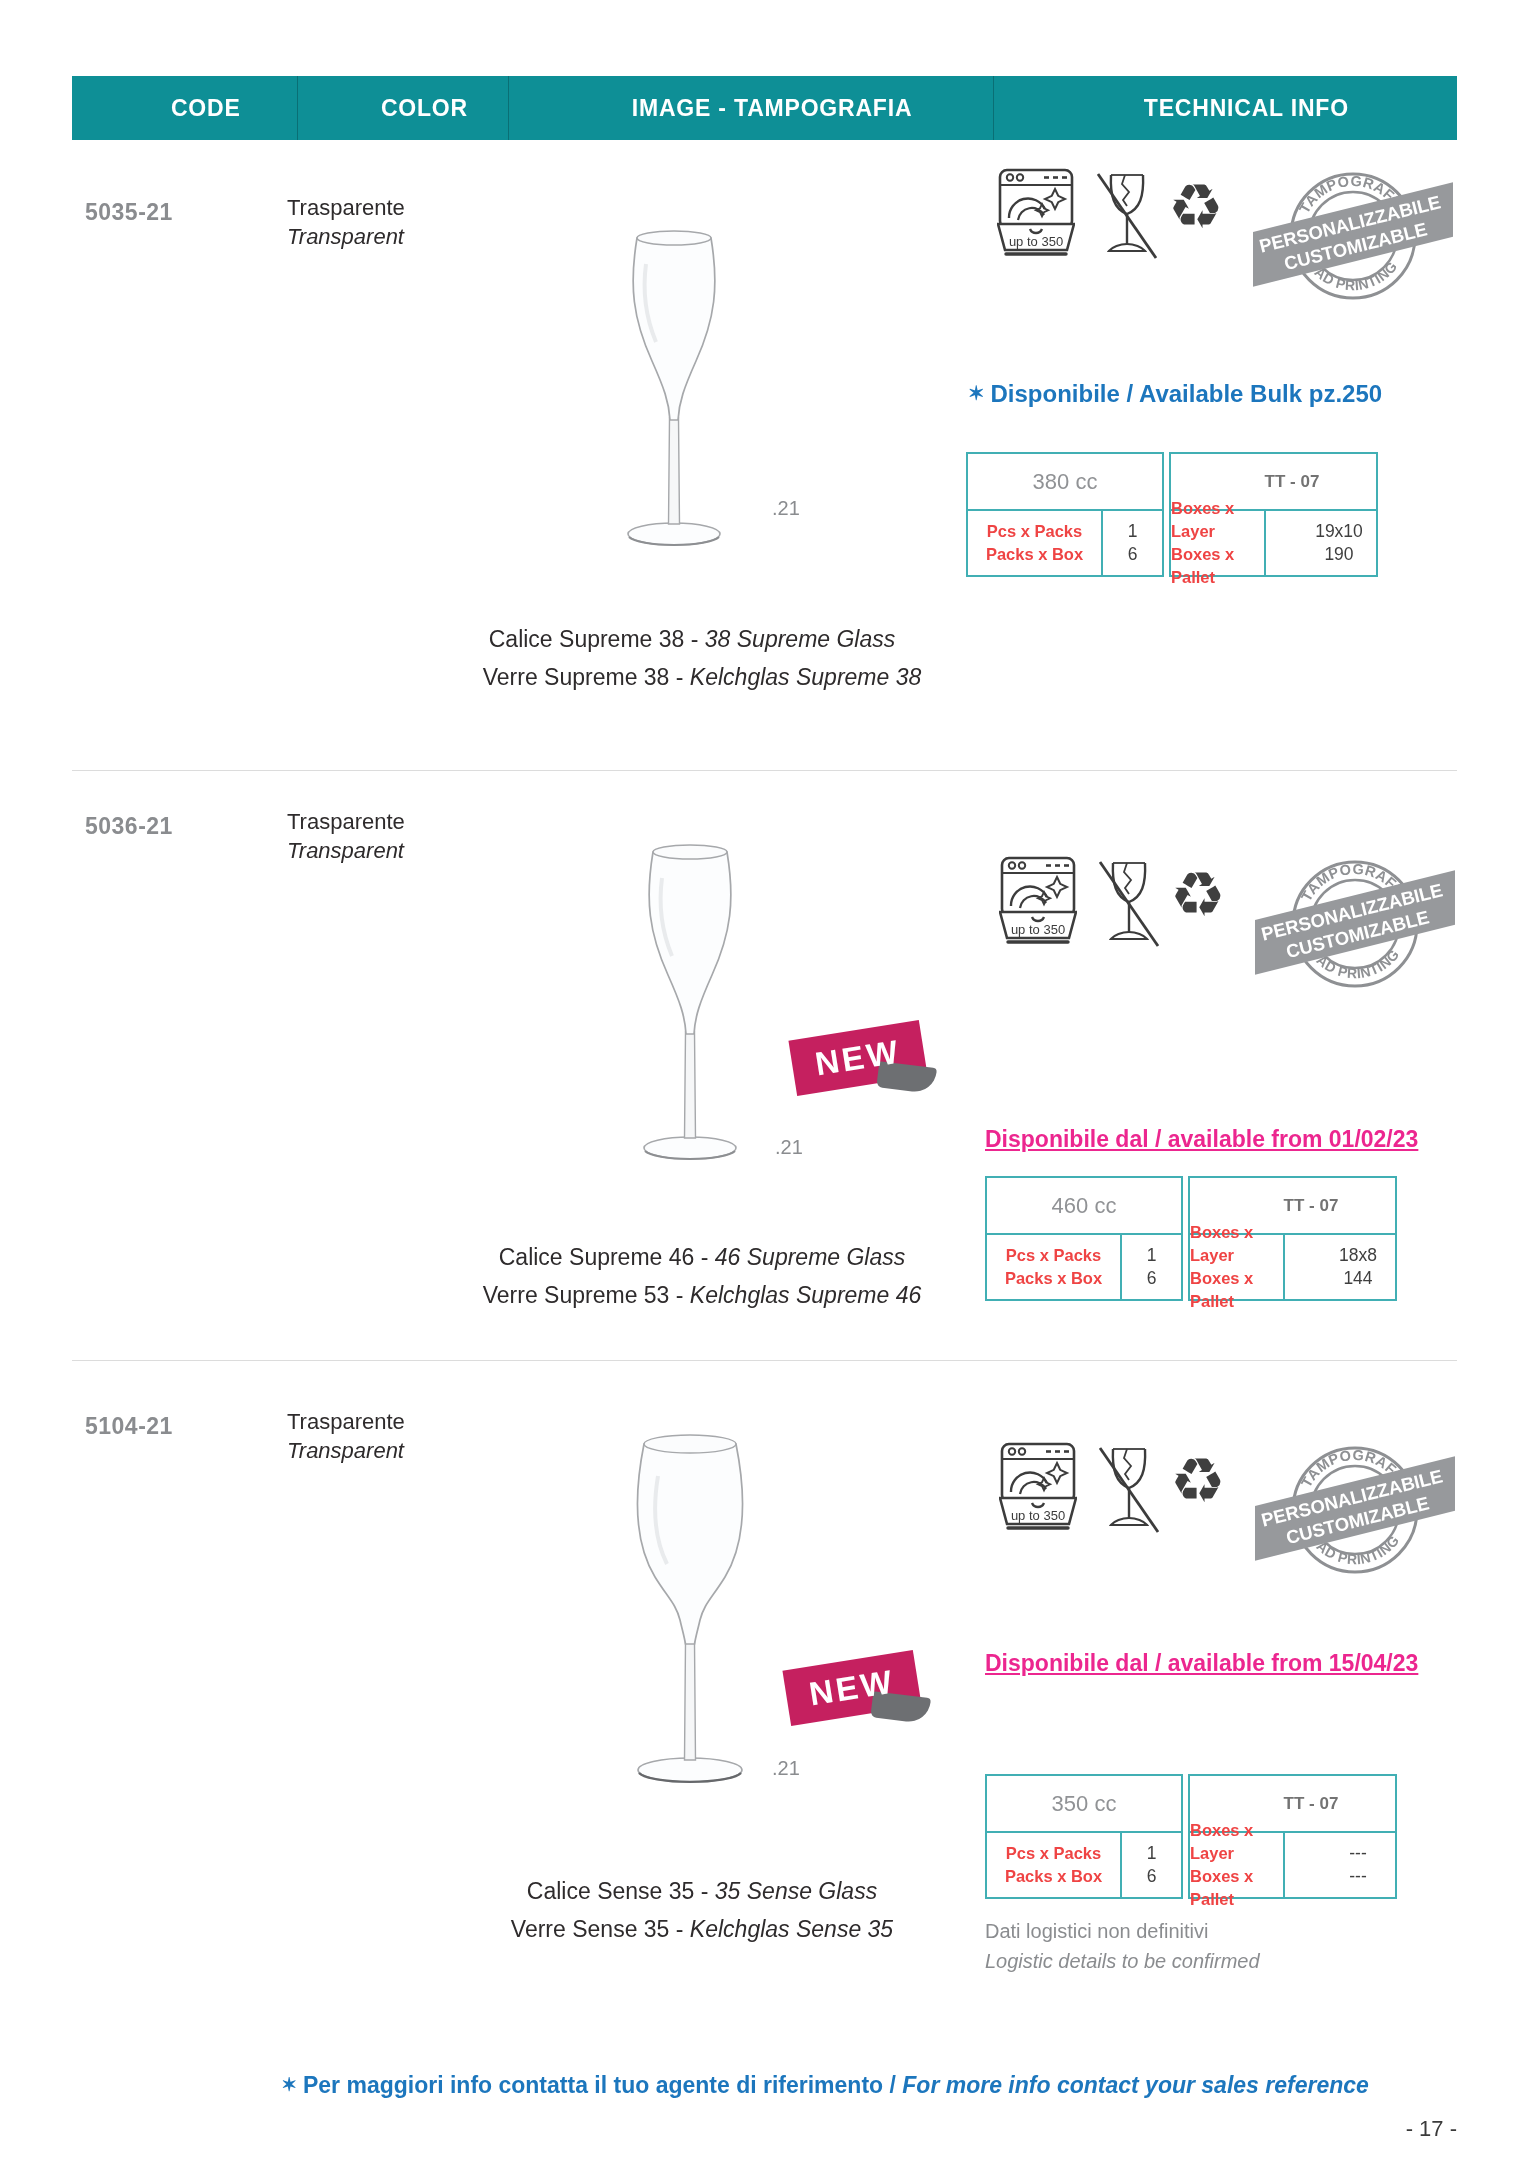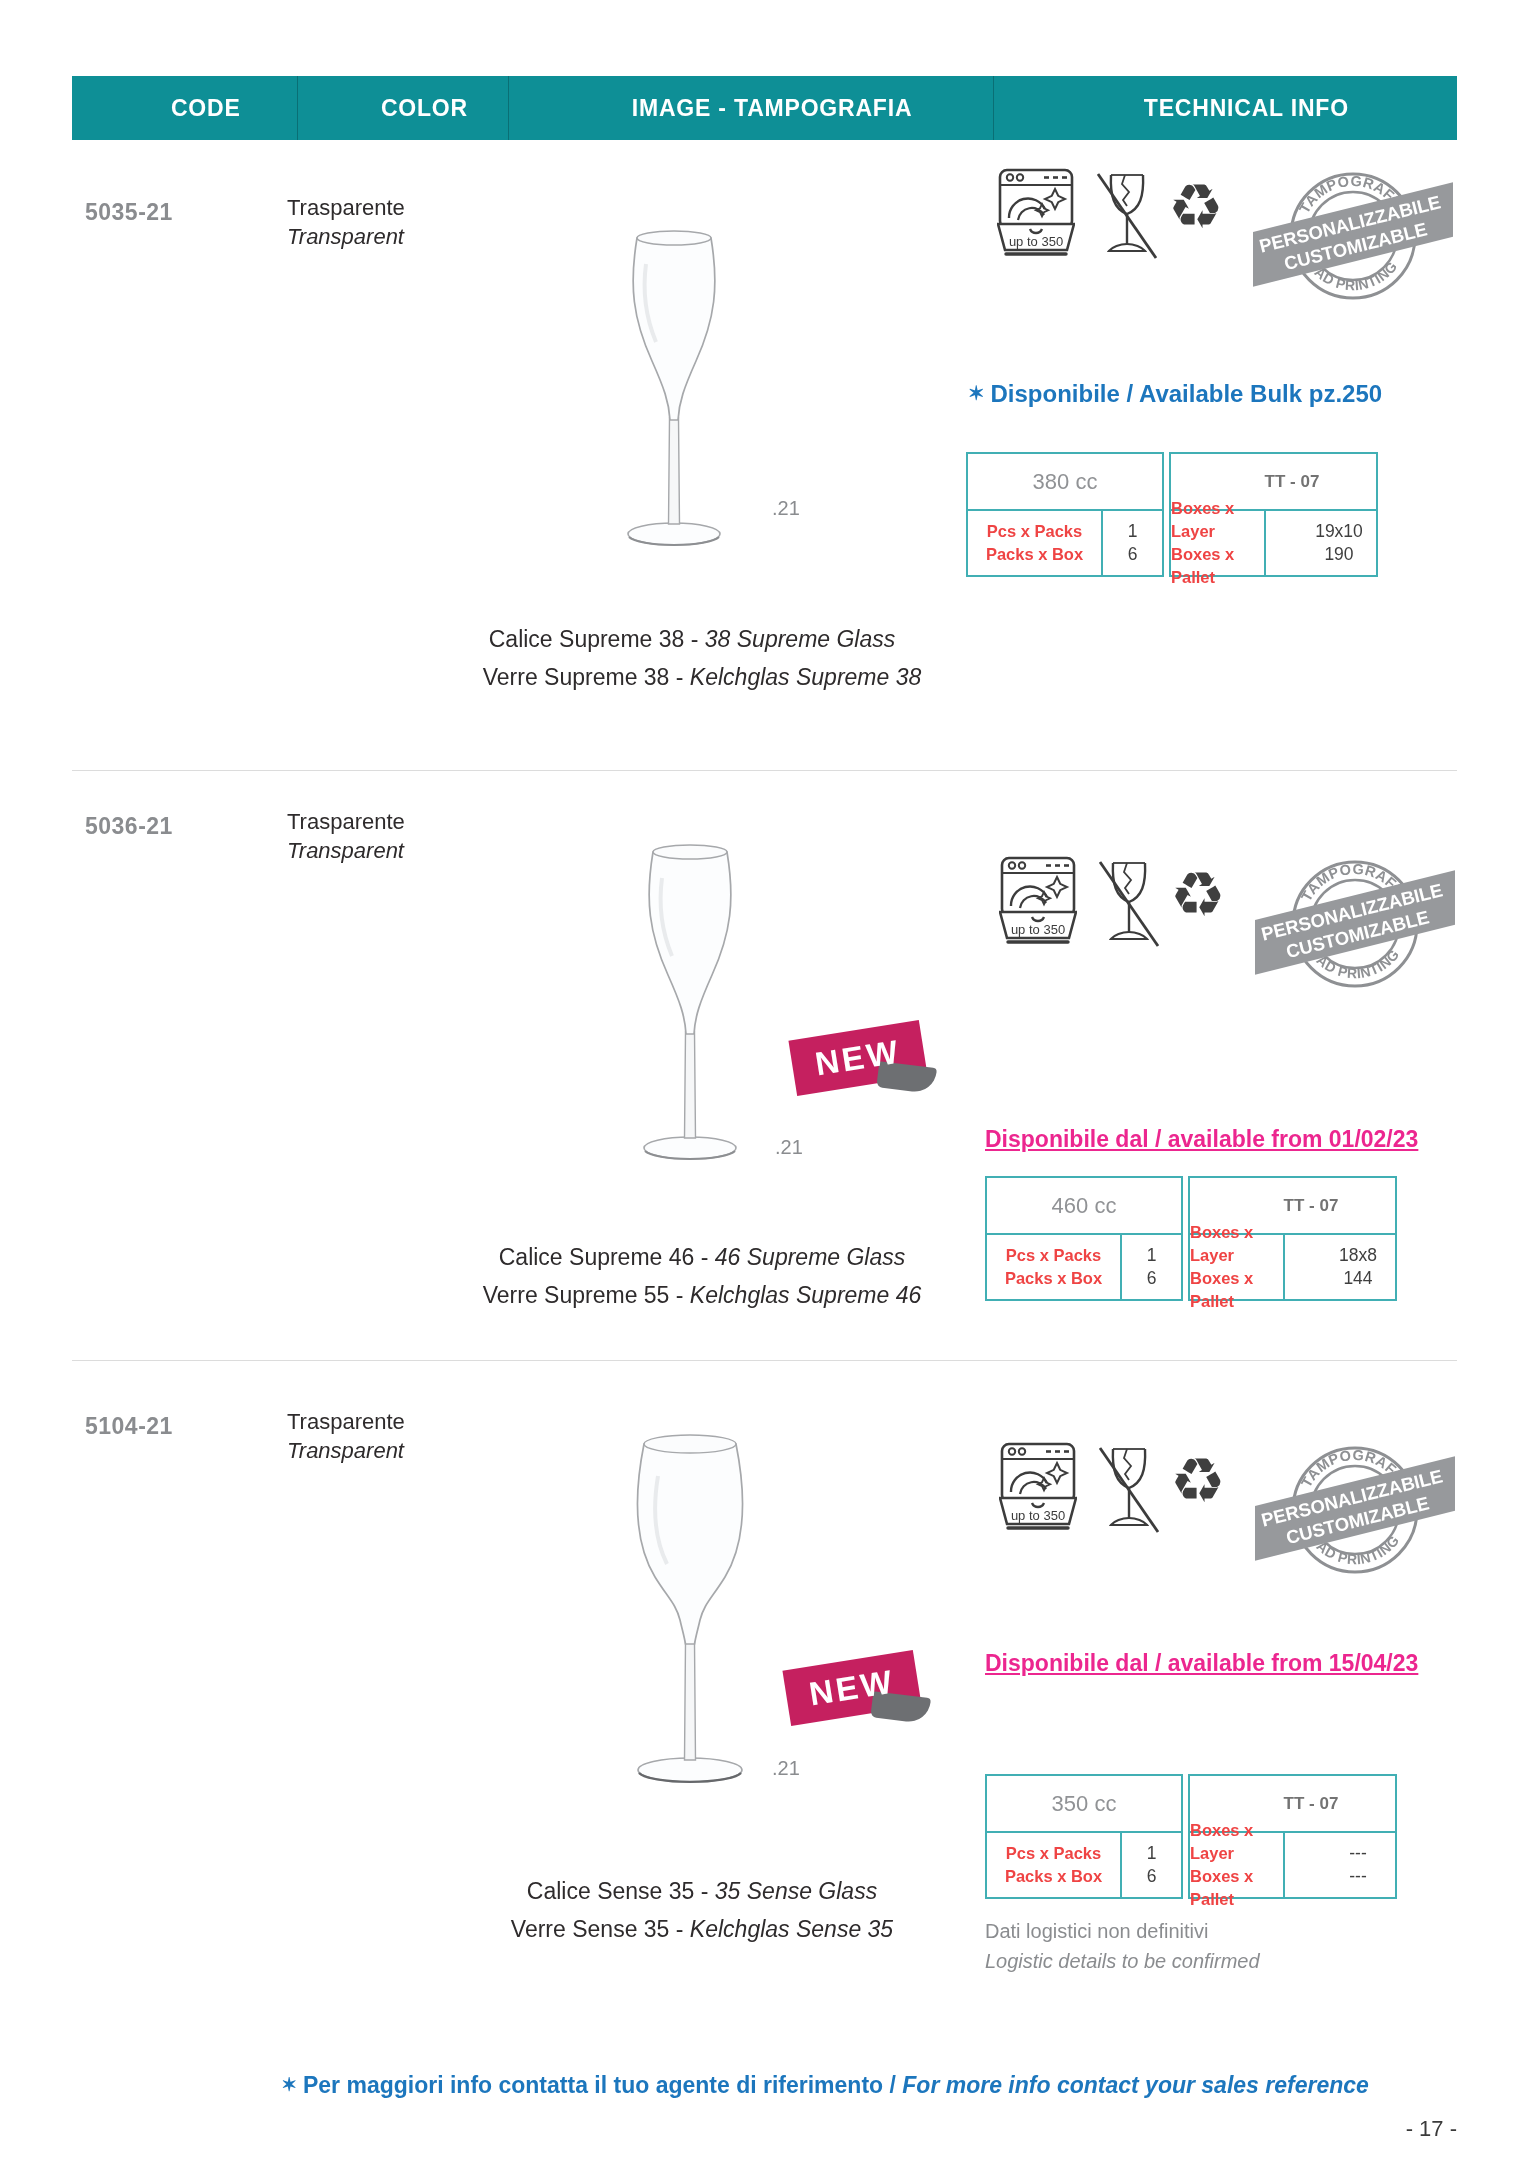--- a/index.html
+++ b/index.html
@@ -187,21 +187,21 @@
         <path d="M 40,42 C 36,72 40,96 50,120" fill="none" stroke="#e9ebed" stroke-width="4"></path>
       </svg>
     </div>
     <div class="newb" style="left:792px;top:1030px">NEW</div>
     <div class="abs size21" style="left:775px;top:1136px">.21</div>
 
     <div class="abs desc" style="left:459px;top:1244px">
       <span>Calice Supreme 46 - </span><span class="it">46 Supreme Glass</span>
     </div>
     <div class="abs desc" style="left:459px;top:1282px">
-      <span>Verre Supreme 55  - </span><span class="it">Kelchglas Supreme 46</span>
+      <span>Verre Supreme 53  - </span><span class="it">Kelchglas Supreme 46</span>
     </div>
 
     <div class="abs" style="left:999px;top:856px">
       <svg width="78" height="90" viewBox="0 0 78 90">
         <rect x="3" y="2" width="72" height="58" rx="7" fill="#fff" stroke="#3c3c3c" stroke-width="2.6"></rect>
         <line x1="3" y1="17" x2="75" y2="17" stroke="#3c3c3c" stroke-width="2"></line>
         <circle cx="13" cy="9.5" r="3.2" fill="none" stroke="#3c3c3c" stroke-width="2"></circle>
         <circle cx="23" cy="9.5" r="3.2" fill="none" stroke="#3c3c3c" stroke-width="2"></circle>
         <line x1="47" y1="9.5" x2="52" y2="9.5" stroke="#3c3c3c" stroke-width="2.6"></line>
         <line x1="56" y1="9.5" x2="61" y2="9.5" stroke="#3c3c3c" stroke-width="2.6"></line>

